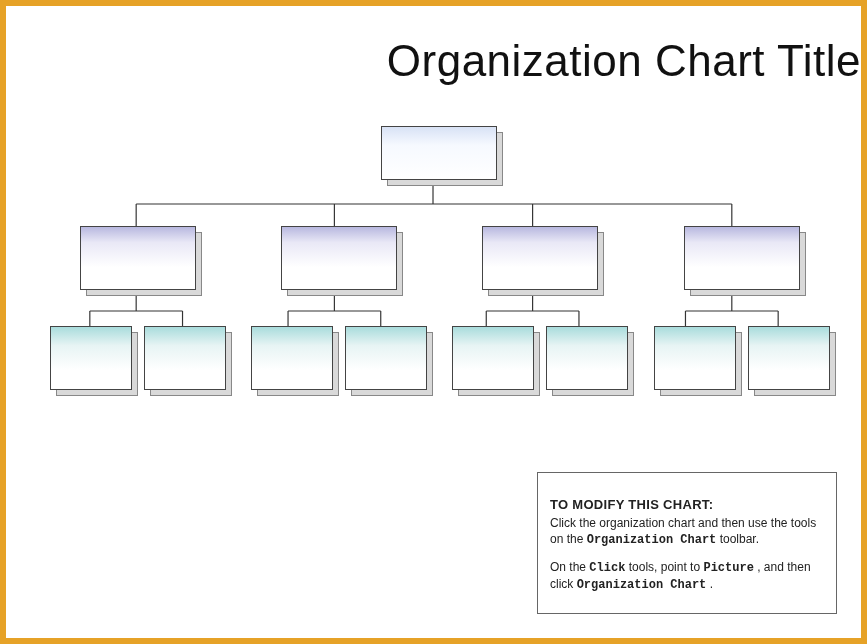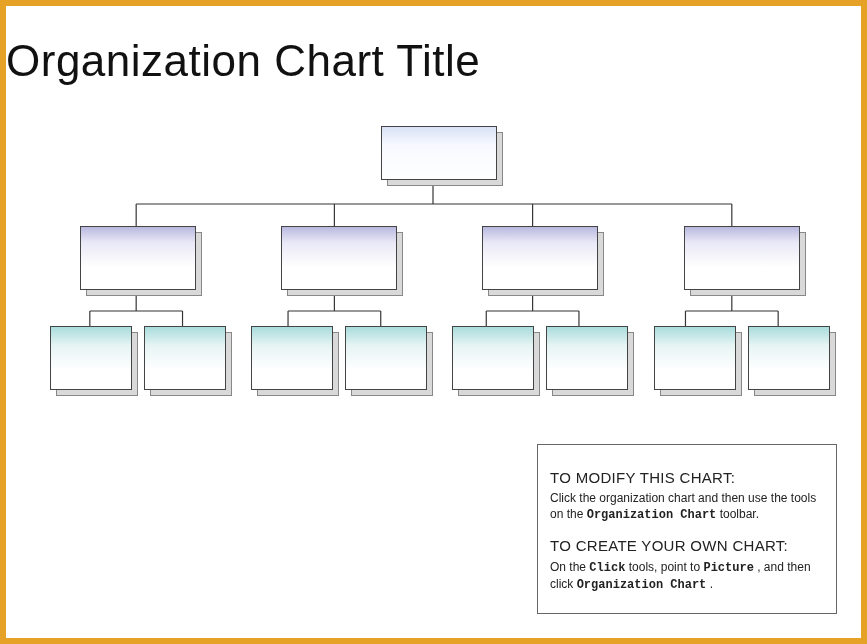--- a/index.html
+++ b/index.html
@@ -11,21 +11,21 @@
     position: relative;
     overflow: hidden;
   }
   .frame {
     position: absolute;
     inset: 0;
     border: 6px solid #e6a227;
     background: #fff;
   }
   .title {
-    text-align: left;
+    text-align: right;
     font-size: 44px;
     font-weight: 400;
     color: #111;
     margin-top: 30px;
     letter-spacing: 0.5px;
   }
 
   
   .chart {
     position: absolute;
@@ -70,23 +70,23 @@
     min-height: 140px;
     border: 1px solid #666;
     background: #fff;
     padding: 10px 12px;
     font-size: 12px;
     line-height: 1.35;
     color: #222;
   }
   .info-panel .section { margin-bottom: 10px; }
   .info-panel .heading {
-    font-weight: normal;
+    font-weight: bold;
     text-transform: uppercase;
-    font-size: 15px;
+    font-size: 13px;
     margin-bottom: 2px;
     letter-spacing: 0.3px;
     margin-top: 13px;
   }
   .info-panel b { font-weight: bold; font-family: Liberation Mono, monospace; }
 </style>
 </head>
 <body>
 
 <div class="frame">
@@ -149,21 +149,20 @@
   </div>
 
   <div class="info-panel">
     <div class="section">
       <div class="heading">TO MODIFY THIS CHART:</div>
       <span>Click the organization chart and then use the tools on the </span>
       <b>Organization Chart</b>
       <span> toolbar.</span>
     </div>
     <div class="section">
-      <div class="heading">TO CREATE YOUR OWN CHART:</div>
       <span>On the </span>
       <b>Click</b>
       <span> tools, point to </span>
       <b>Picture</b>
       <span>, and then click </span>
       <b>Organization Chart</b>
       <span>.</span>
     </div>
   </div>
 

